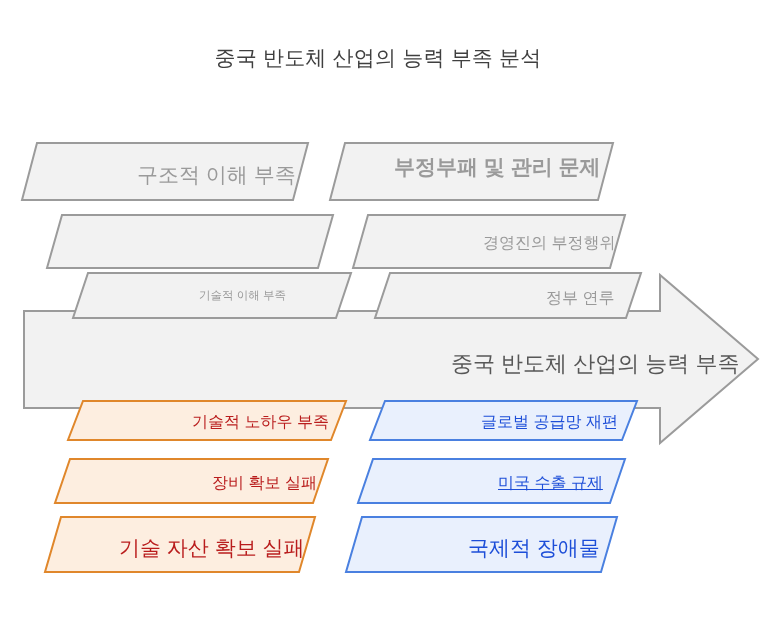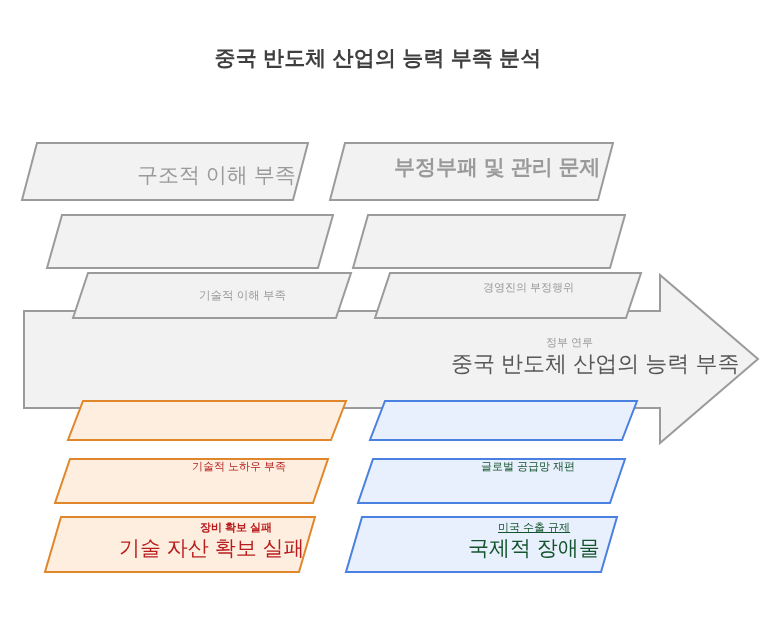--- a/index.html
+++ b/index.html
@@ -21,40 +21,40 @@
     width: 780px;
     height: 624px;
   }
   .diagram-title {
     position: absolute;
     left: 0;
     top: 44px;
     width: 756px;
     text-align: center;
     font-size: 21px;
-    font-weight: bold;
+    font-weight: normal;
     color: #3f3f3f;
     letter-spacing: 0.2px;
   }
   .node-label {
     position: absolute;
     white-space: nowrap;
     pointer-events: none;
   }
   .spine-label {
     position: absolute;
     font-size: 22px;
     color: #575757;
     white-space: nowrap;
   }
   .lbl-gray { color: #9a9a9a; }
   .lbl-orange { color: #b91c1c; }
-  .lbl-blue { color: #14532d; }
+  .lbl-blue { color: #1d4ed8; }
   .sz-lg { font-size: 21px; }
-  .sz-md { font-size: 11px; margin-top: 47px; }
+  .sz-md { font-size: 16px; }
   .sz-sm { font-size: 11.5px; }
 </style>
 </head>
 <body>
 
 <div class="diagram-title">중국 반도체 산업의 능력 부족 분석</div>
 
 <svg id="fishbone-canvas" viewBox="0 0 780 624">
 
   <polygon points="24,311 660,311 660,275 758,359 660,443 660,408 24,408" fill="#f2f2f2" stroke="#9b9b9b" stroke-width="2" stroke-linejoin="miter"></polygon>
@@ -80,18 +80,18 @@
 
 <div class="node-label lbl-gray sz-lg" style="left:137px; top:161px;">구조적 이해 부족</div>
 <div class="node-label lbl-gray sz-md" style="left:210px; top:234px;"></div>
 <div class="node-label lbl-gray sz-sm" style="left:199px; top:288px;">기술적 이해 부족</div>
 
 <div class="node-label lbl-gray sz-lg" style="left:394px; top:153px;font-weight:bold;">부정부패 및 관리 문제</div>
 <div class="node-label lbl-gray sz-md" style="left:483px; top:233px;">경영진의 부정행위</div>
 <div class="node-label lbl-gray sz-md" style="left:546px; top:288px;">정부 연루</div>
 
 <div class="node-label lbl-orange sz-md" style="left:192px; top:412px;">기술적 노하우 부족</div>
-<div class="node-label lbl-orange sz-md" style="left:200px; top:473px;font-weight:bold;">장비 확보 실패</div>
+<div class="node-label lbl-orange sz-md" style="left:212px; top:473px;">장비 확보 실패</div>
 <div class="node-label lbl-orange sz-lg" style="left:119px; top:534px;">기술 자산 확보 실패</div>
 
 <div class="node-label lbl-blue sz-md" style="left:481px; top:412px;">글로벌 공급망 재편</div>
 <div class="node-label lbl-blue sz-md" style="left:498px; top:473px;text-decoration:underline;">미국 수출 규제</div>
 <div class="node-label lbl-blue sz-lg" style="left:468px; top:534px;">국제적 장애물</div>
 
 </body></html>

